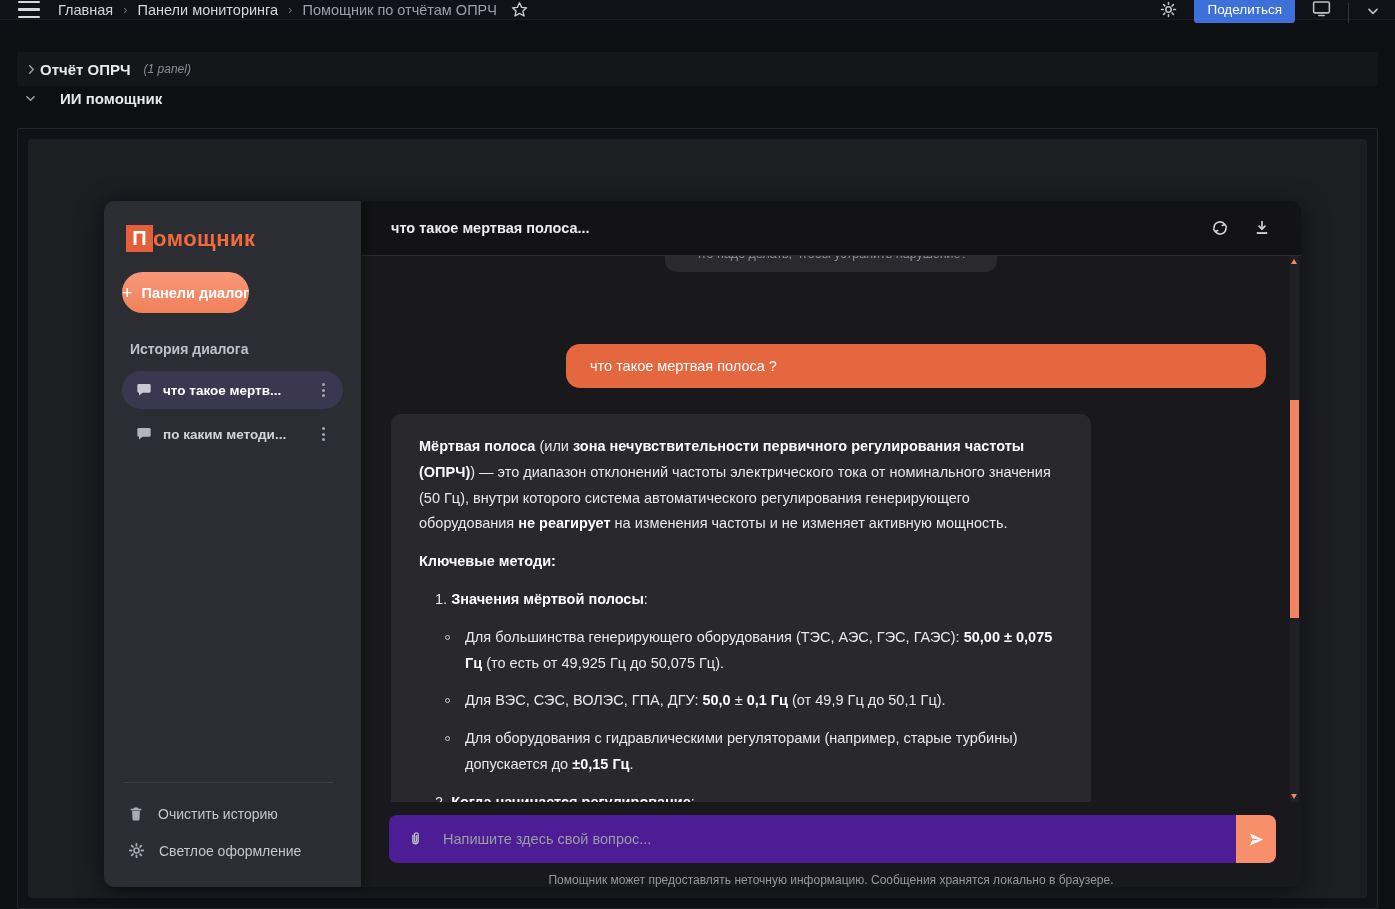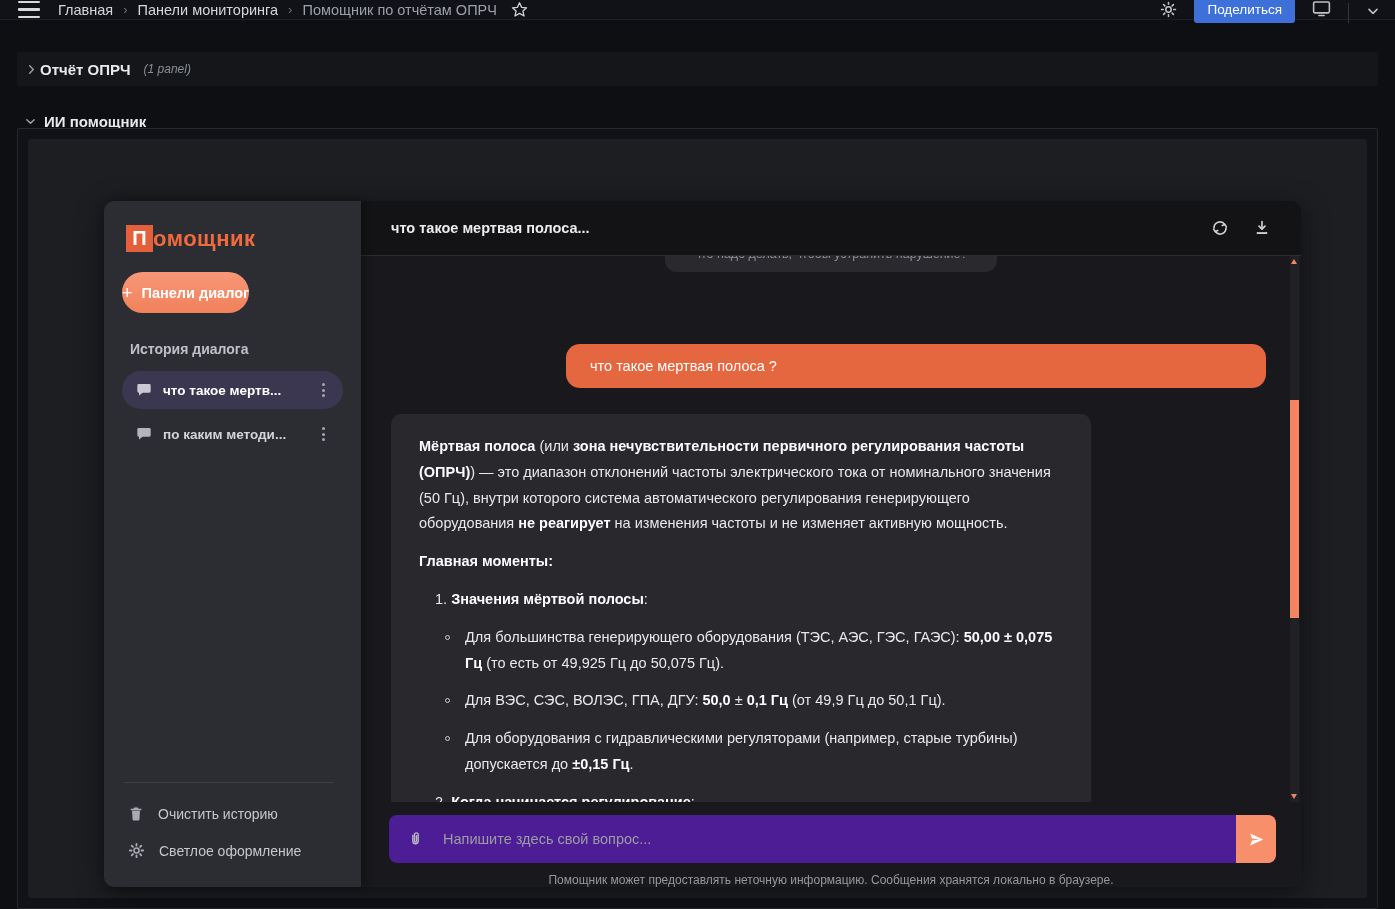--- a/index.html
+++ b/index.html
@@ -19,21 +19,21 @@
   .nav-right { margin-left:auto; display:flex; align-items:flex-end; gap:16px; }
   .btn-share { background:#3d71d9; color:#fff; font-size:13.5px; border:none; height:26px;
                padding:0 13px; border-radius:3px; cursor:pointer; font-family:inherit; }
   .nav-sep { width:1px; height:20px; background:#33363d; }
 
   
   .row1 { position:absolute; left:17px; top:52px; width:1361px; height:34px; background:#14161a;
           border-radius:2px; display:flex; align-items:center; gap:3px; padding-left:9px; cursor:pointer; }
   .row1 .t { color:#e8e9eb; font-weight:bold; font-size:15px; }
   .row1 .m { color:#8a8e95; font-style:italic; font-size:12px; margin-left:10px; }
-  .row2 { position:absolute; left:17px; top:109px; height:24px; display:flex; align-items:center; gap:8px;
+  .row2 { position:absolute; left:17px; top:86px; height:24px; display:flex; align-items:center; gap:24px;
           padding-left:8px; cursor:pointer; }
   .row2 .t { color:#e8e9eb; font-weight:bold; font-size:15px; }
 
   
   .panel { position:absolute; left:17px; top:128px; width:1361px; height:781px; background:#101217;
            border:1px solid #25272d; border-radius:2px; }
   .panel-content { position:absolute; inset:10px; background:#1d1e22; border-radius:3px; }
 
   
   .app { position:absolute; left:76px; top:62px; right:66px; bottom:11px; display:flex;
@@ -238,21 +238,21 @@
               <path d="M5 17.5h14v2.5H5z" fill="#cfcfd4" stroke="none"></path>
             </svg>
           </div>
         </div>
 
         <div class="messages">
           <div class="bubble-cut">что надо делать, чтобы устранить нарушение?</div>
           <div class="bubble-user">что такое мертвая полоса ?</div>
           <div class="card-assistant">
               <div class="blk p"><span><b>Мёртвая полоса</b><span> (или </span><b>зона нечувствительности первичного регулирования частоты (ОПРЧ)</b><span>) — это диапазон отклонений частоты электрического тока от номинального значения (50 Гц), внутри которого система автоматического регулирования генерирующего оборудования </span><b>не реагирует</b><span> на изменения частоты и не изменяет активную мощность.</span></span></div>
-              <div class="blk h"><span><b>Главная моменты:</b></span></div>
+              <div class="blk h"><span><b>Ключевые методи:</b></span></div>
               <div class="blk li-num"><span class="num">1. </span><span><b>Значения мёртвой полосы</b><span>:</span></span></div>
               <div class="blk li-circ"><span class="circ"></span><span><span>Для большинства генерирующего оборудования (ТЭС, АЭС, ГЭС, ГАЭС): </span><b>50,00 ± 0,075 Гц</b><span> (то есть от 49,925 Гц до 50,075 Гц).</span></span></div>
               <div class="blk li-circ"><span class="circ"></span><span><span>Для ВЭС, СЭС, ВОЛЭС, ГПА, ДГУ: </span><b>50,0</b><span> ± </span><b>0,1 Гц</b><span> (от 49,9 Гц до 50,1 Гц).</span></span></div>
               <div class="blk li-circ"><span class="circ"></span><span><span>Для оборудования с гидравлическими регуляторами (например, старые турбины) допускается до </span><b>±0,15 Гц</b><span>.</span></span></div>
               <div class="blk li-num"><span class="num">2. </span><span><b>Когда начинается регулирование</b><span>:</span></span></div>
             </div>
           <div class="vscroll">
             <span class="arr-up"></span>
             <span class="thumb"></span>
             <span class="arr-dn"></span>

